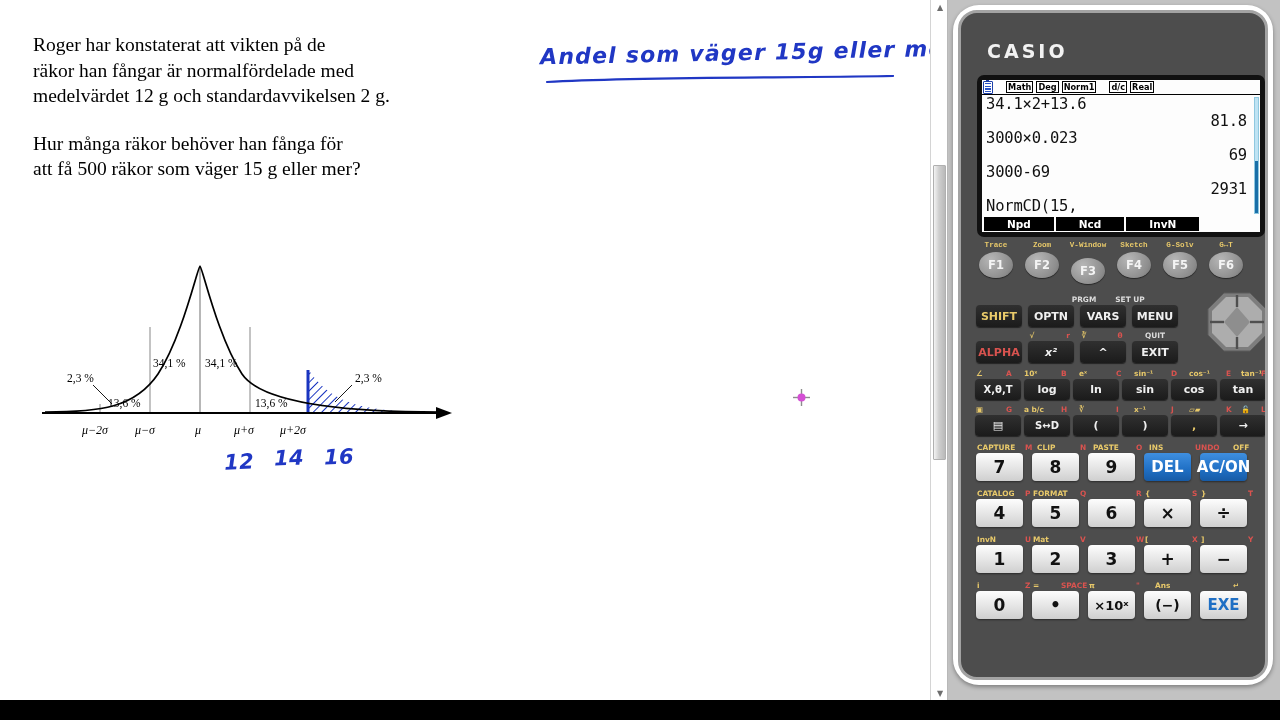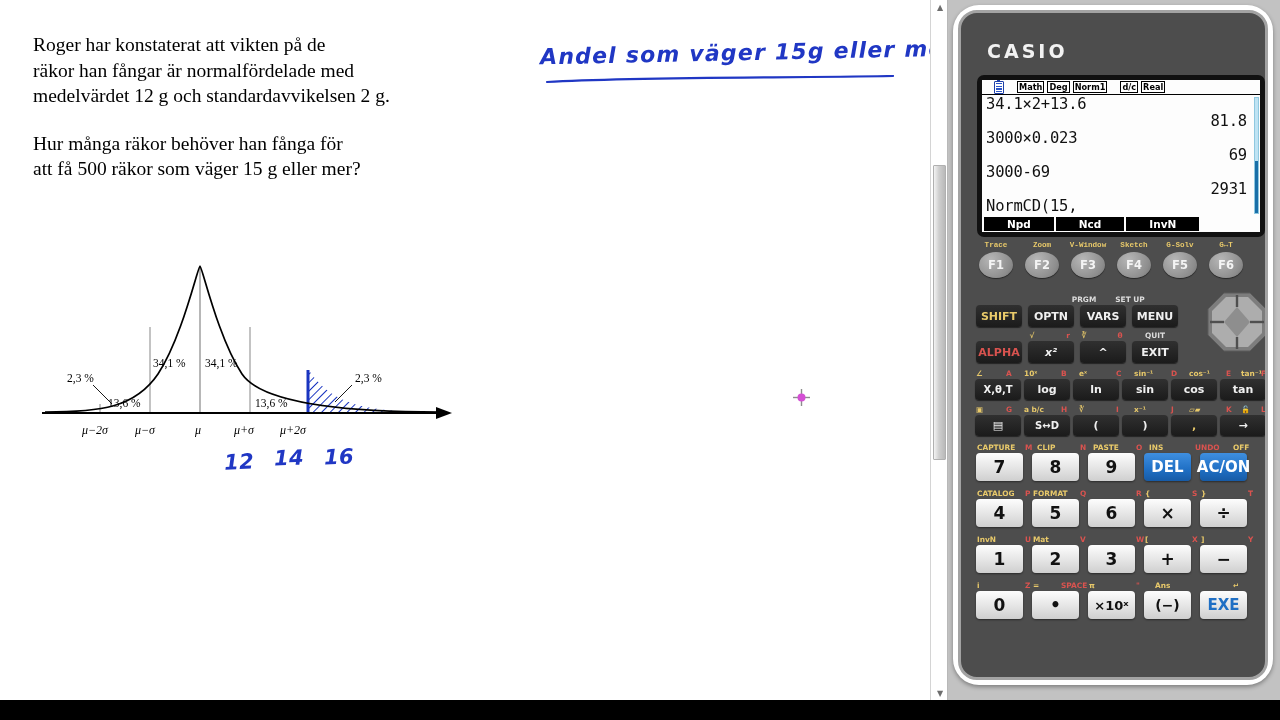--- a/index.html
+++ b/index.html
@@ -112,21 +112,21 @@
     position:absolute;left:16px;top:62px;width:288px;height:162px;
     background:#111;border-radius:7px;padding:5px;box-sizing:border-box;
   }
   .screen{
     width:100%;height:100%;background:#fdfdfd;position:relative;
     overflow:hidden;font-family:"DejaVu Sans Mono", monospace;
   }
   .statusbar{
     position:absolute;left:0;top:0;width:100%;height:15px;
     border-bottom:1px solid #000;display:flex;align-items:center;gap:3px;
-    padding-left:12px;box-sizing:border-box;
+    padding-left:1px;box-sizing:border-box;
   }
   .batt{
     width:8px;height:11px;border:1.4px solid #1d3fa8;border-radius:1px;
     position:relative;background:#fff;
   }
   .batt:before{content:"";position:absolute;left:1px;right:1px;top:1px;bottom:1px;
     background:repeating-linear-gradient(to bottom,#2a54c8 0 1.5px,#fff 1.5px 2.6px);}
   .batt:after{content:"";position:absolute;left:2px;top:-2.6px;width:3px;height:1.6px;background:#1d3fa8;}
   .tag{
     display:inline-block;border:1px solid #000;padding:0 1px;
@@ -350,21 +350,21 @@
           <div class="ftop">
             <div class="fsub" style="left:-3px;  top:0;">Trace</div>
             <div class="fsub" style="left:43px;  top:0;">Zoom</div>
             <div class="fsub" style="left:89px;  top:0;">V-Window</div>
             <div class="fsub" style="left:135px; top:0;">Sketch</div>
             <div class="fsub" style="left:181px; top:0;">G-Solv</div>
             <div class="fsub" style="left:227px; top:0;">G↔T</div>
 
             <div class="fkey" style="left:4px;   top:11px;">F1</div>
             <div class="fkey" style="left:50px;  top:11px;">F2</div>
-            <div class="fkey" style="left:96px;  top:11px;">F3</div>
+            <div class="fkey" style="left:96px;  top:17px;">F3</div>
             <div class="fkey" style="left:142px; top:11px;">F4</div>
             <div class="fkey" style="left:188px; top:11px;">F5</div>
             <div class="fkey" style="left:234px; top:11px;">F6</div>
           </div>
 
           <div>
             <div class="msub sub-white" style="position:absolute;left:100px;top:54px;width:46px;">PRGM</div>
             <div class="msub sub-white" style="position:absolute;left:146px;top:54px;width:46px;">SET UP</div>
 
             <div class="mkey" style="left:15px;top:64px;width:46px;color:#e8c96a;">SHIFT</div>

